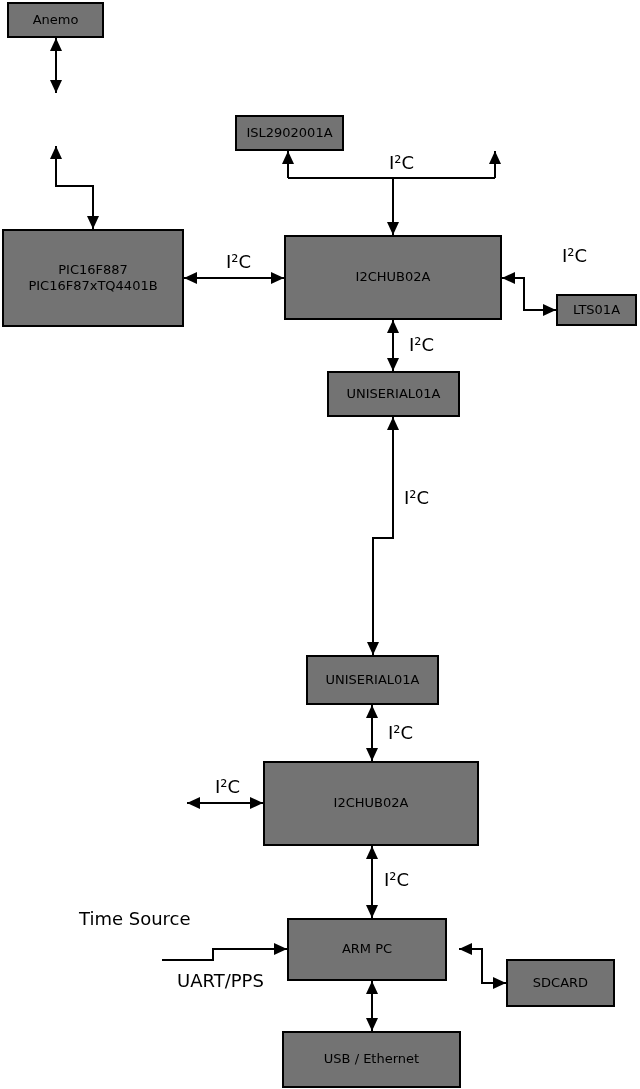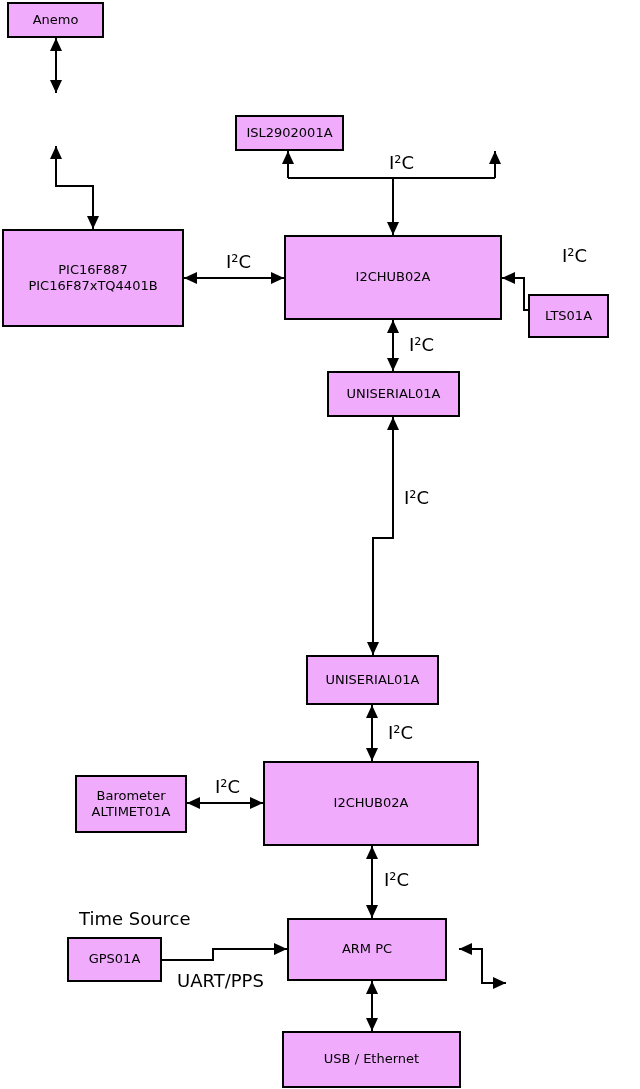--- a/index.html
+++ b/index.html
@@ -10,21 +10,21 @@
     font-family:"DejaVu Sans","Liberation Sans",sans-serif;
     color:#000;
     overflow:hidden;
   }
   #wires{position:absolute;left:0;top:0;width:640px;height:1089px;}
   #wires path{fill:none;stroke:#000;stroke-width:2;}
   .node{
     position:absolute;
     box-sizing:border-box;
     border:2px solid #000;
-    background:#f0abfc;
+    background:#737373;
     display:flex;align-items:center;justify-content:center;
   }
   .nlabel{
     font-size:13px;line-height:1.25;
     text-align:center;white-space:pre-line;
   }
   .elabel{
     position:absolute;
     font-size:18px;line-height:1.1;
     white-space:nowrap;
@@ -74,49 +74,45 @@
 
   <div class="node" style="left:235px;top:115px;width:109px;height:36px">
     <span class="nlabel">ISL2902001A</span>
   </div>
 
 
   <div class="node" style="left:284px;top:235px;width:218px;height:85px">
     <span class="nlabel">I2CHUB02A</span>
   </div>
 
-  <div class="node" style="left:528px;top:294px;width:81px;height:44px">
+  <div class="node" style="left:556px;top:294px;width:81px;height:32px">
     <span class="nlabel">LTS01A</span>
   </div>
 
   <div class="node" style="left:327px;top:371px;width:133px;height:46px">
     <span class="nlabel">UNISERIAL01A</span>
   </div>
 
   <div class="node" style="left:306px;top:655px;width:133px;height:50px">
     <span class="nlabel">UNISERIAL01A</span>
   </div>
 
   <div class="node" style="left:263px;top:761px;width:216px;height:85px">
     <span class="nlabel">I2CHUB02A</span>
   </div>
 
-  <div class="node" style="left:75px;top:775px;width:112px;height:58px">
-    <span class="nlabel">Barometer
-ALTIMET01A</span>
-  </div>
 
-  <div class="node" style="left:67px;top:937px;width:95px;height:45px">
-    <span class="nlabel">GPS01A</span>
-  </div>
 
   <div class="node" style="left:287px;top:918px;width:160px;height:63px">
     <span class="nlabel">ARM PC</span>
   </div>
 
+  <div class="node" style="left:506px;top:959px;width:109px;height:48px">
+    <span class="nlabel">SDCARD</span>
+  </div>
 
   <div class="node" style="left:282px;top:1031px;width:179px;height:57px">
     <span class="nlabel">USB / Ethernet</span>
   </div>
 
   <div class="elabel" style="left:389px;top:153px">I²C</div>
 
   <div class="elabel" style="left:226px;top:252px">I²C</div>
 
   <div class="elabel" style="left:562px;top:246px">I²C</div>

